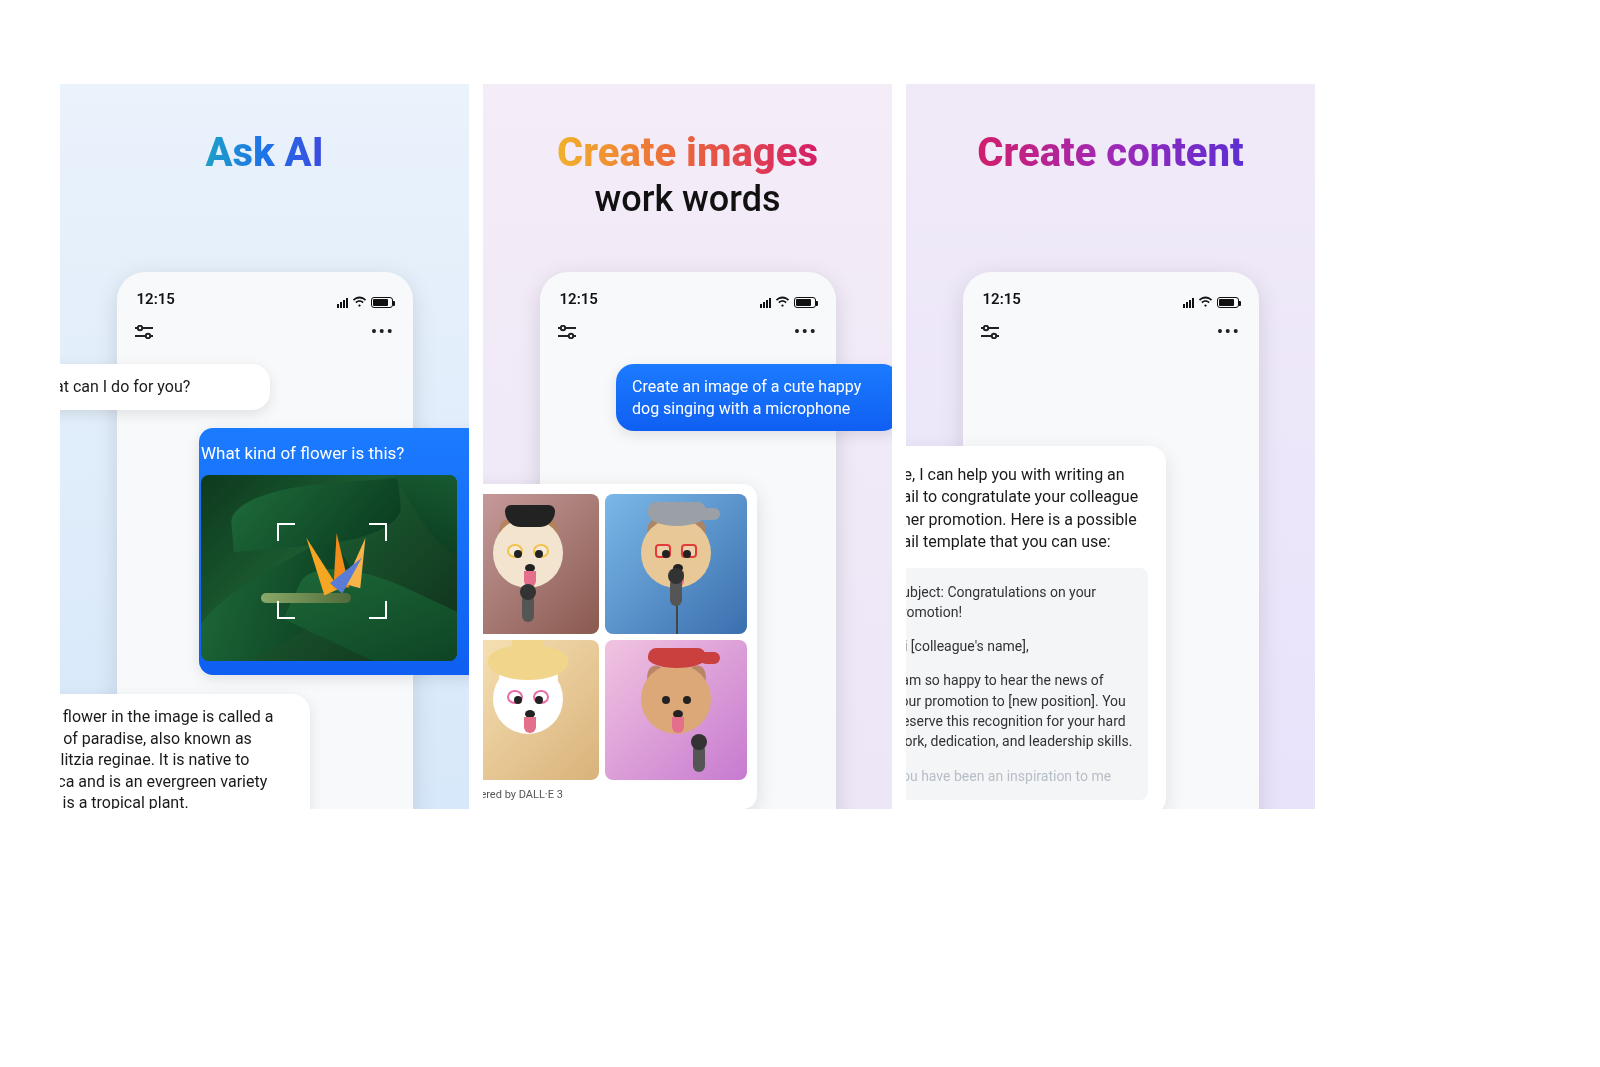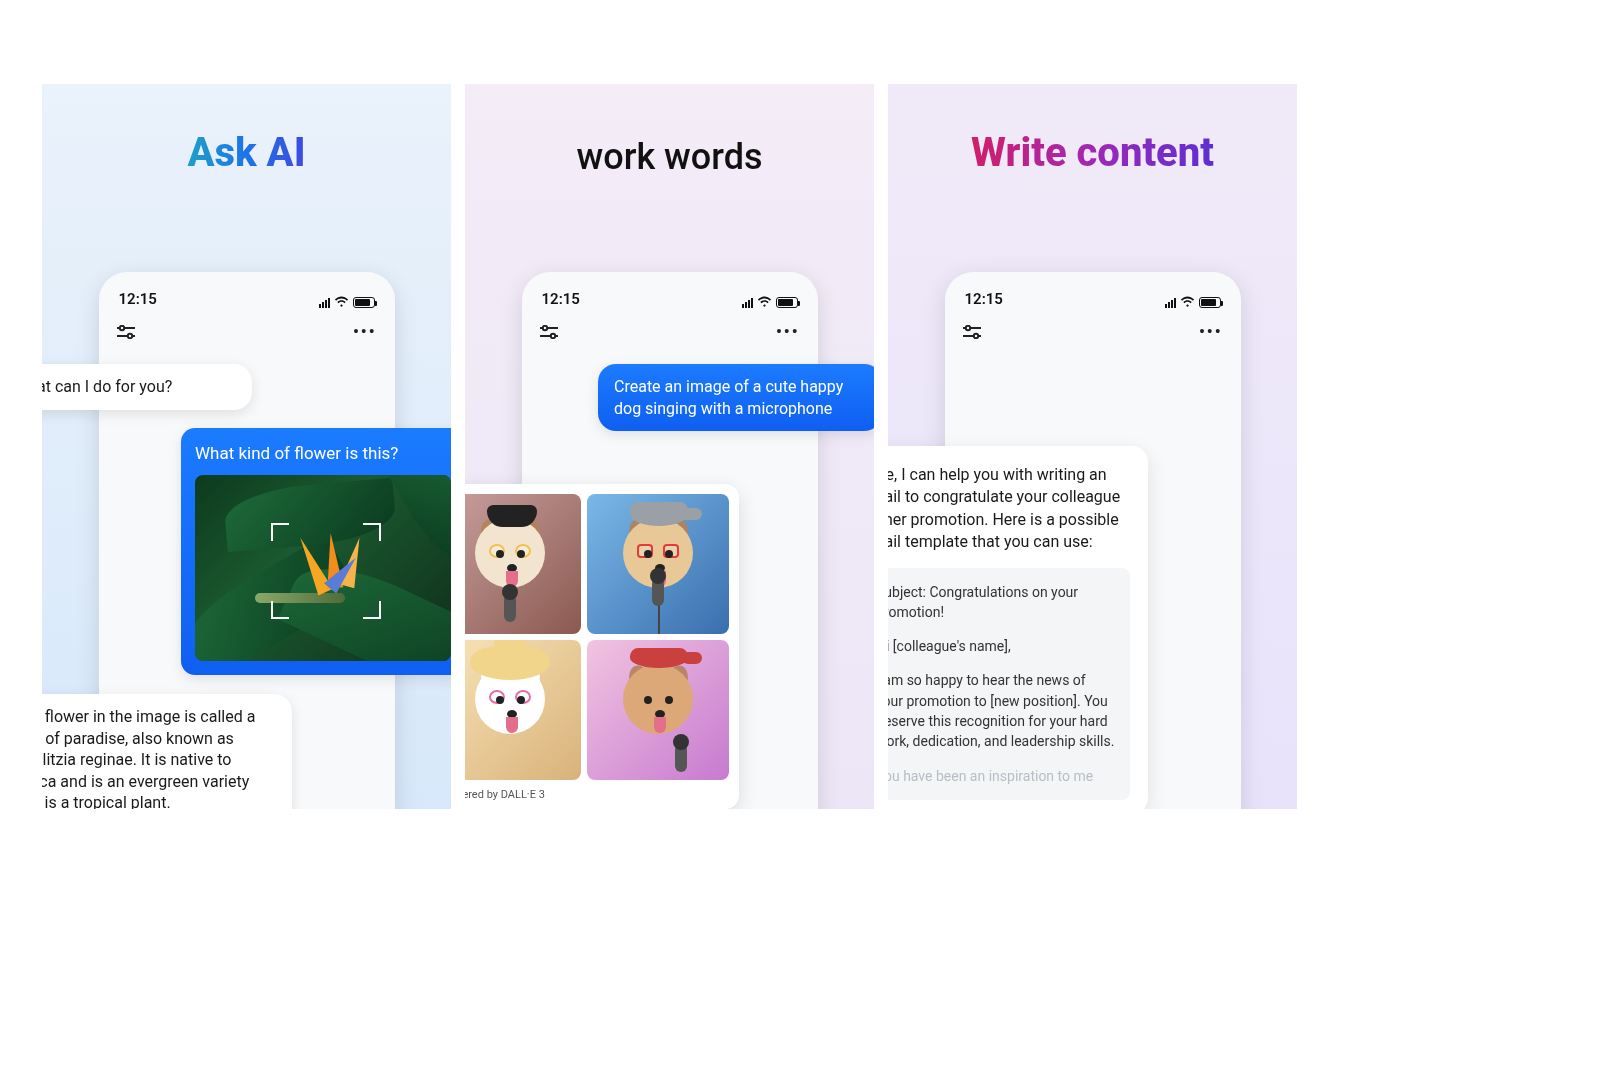--- a/index.html
+++ b/index.html
@@ -17,21 +17,21 @@
     display: flex;
     gap: 14px;
   }
   .panel {
     width: 409px;
     height: 725px;
     border-radius: 0;
     overflow: hidden;
     position: relative;
   }
-  .panel.bg-blue { background: linear-gradient(180deg,#eaf2fb 0%,#d7e8fa 100%); }
+  .panel.bg-blue { background: linear-gradient(180deg,#eaf2fb 0%,#d7e8fa 100%); margin-left: 18px; }
   .panel.bg-pink { background: linear-gradient(180deg,#f4ecf7 0%,#ece6f7 100%); }
   .panel.bg-purple { background: linear-gradient(180deg,#f0eaf8 0%,#e8e3fb 100%); }
 
   .heading {
     text-align: center;
     padding: 48px 20px 0 20px;
   }
   .heading .line1 {
     font-size: 40px;
     font-weight: 800;
@@ -118,21 +118,21 @@
   }
   .bubble.user {
     background: linear-gradient(180deg,#1b7bff 0%,#0f5ff2 100%);
     color:#ffffff;
   }
   .overhang-left { position:absolute; left:-44px; }
   .overhang-right { position:absolute; right:-44px; }
 
   
   .p1-ai1 { top:280px; width:254px; }
-  .p1-user { top:344px; left:auto; width:284px; padding:14px 14px 14px 14px; border-radius:14px; }
+  .p1-user { top:344px; left:auto; width:284px; padding:14px 14px 14px 2px; border-radius:14px; }
   .p1-user .utext{ margin-bottom:10px; font-size:17px;}
   .p1-img-wrap{
     width:256px; height:186px; border-radius:8px; overflow:hidden; position:relative;
     background: linear-gradient(135deg,#0d3a1e 0%, #1b5a30 40%, #0f2e1a 100%);
   }
   .leaf{position:absolute;border-radius:50% 0;background:linear-gradient(135deg,#1e6b3a,#0a3a1f);}
   .leaf.l1{width:180px;height:70px;transform:rotate(-30deg);left:-20px;top:100px;}
   .leaf.l2{width:200px;height:80px;transform:rotate(25deg);left:90px;top:110px;}
   .leaf.l3{width:170px;height:60px;transform:rotate(-5deg);left:30px;top:10px;}
   .leaf.l4{width:150px;height:55px;transform:rotate(60deg);left:160px;top:-10px;}
@@ -276,20 +276,21 @@
       </div>
     </div>
 
     <div class="bubble ai overhang-left p1-ai2">
       <span>The flower in the image is called a bird of paradise, also known as Strelitzia reginae. It is native to Africa and is an evergreen variety and is a tropical plant.</span>
     </div>
   </div>
 
   <div class="panel bg-pink">
     <div class="heading">
+      <div class="line1 grad-orange">Create images</div>
       <div class="line2">work words</div>
     </div>
 
     <div class="phone">
       <div class="status-bar">
         <span>12:15</span>
         <span class="status-icons">
           <span class="sig-bars">
               <i></i>
               <i></i>
@@ -379,21 +380,21 @@
             <span class="dog-tongue"></span>
           <span class="mic" style="left:62%;bottom:8px"></span>
         </div>
       </div>
       <div class="p2-footer">Powered by DALL·E 3</div>
     </div>
   </div>
 
   <div class="panel bg-purple">
     <div class="heading">
-      <div class="line1 grad-purple">Write content</div>
+      <div class="line1 grad-purple">Create content</div>
     </div>
 
     <div class="phone">
       <div class="status-bar">
         <span>12:15</span>
         <span class="status-icons">
           <span class="sig-bars">
               <i></i>
               <i></i>
               <i></i>

